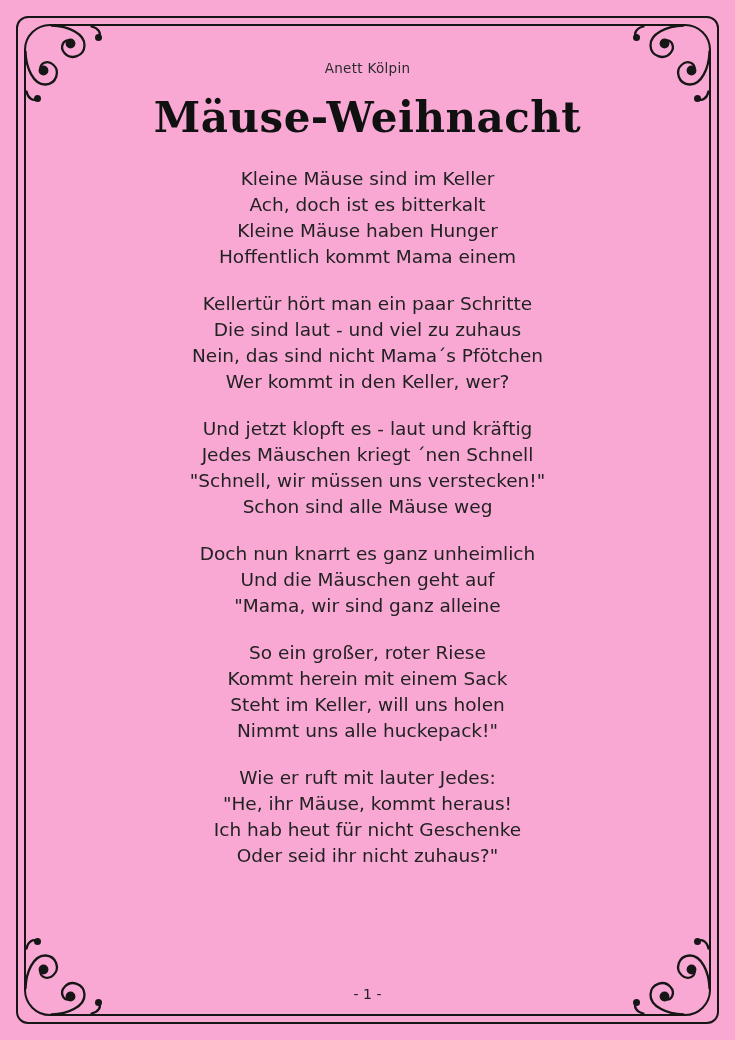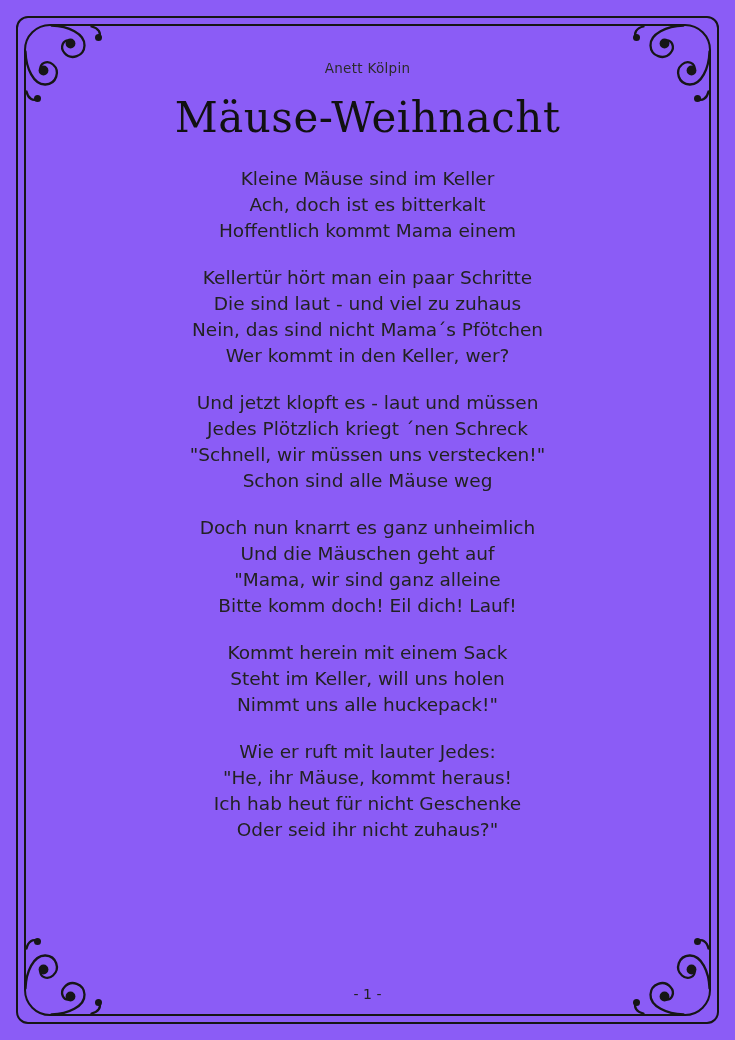--- a/index.html
+++ b/index.html
@@ -3,21 +3,21 @@
 <meta charset="utf-8">
 <style>
   * { margin: 0; padding: 0; box-sizing: border-box; }
   html, body { width: 735px; height: 1040px; background: #ffffff; }
   body { font-family: "DejaVu Sans", sans-serif; color: #1f1f1f; }
 
   .page {
     position: relative;
     width: 735px;
     height: 1040px;
-    background: #8b5cf6;
+    background: #f9a8d4;
     overflow: hidden;
   }
 
   
   .frame-outer {
     position: absolute;
     inset: 16px;
     border: 2.2px solid #161616;
     border-radius: 12px;
     pointer-events: none;
@@ -51,21 +51,21 @@
     padding-top: 60px;
     font-size: 13.5px;
     line-height: 16px;
     letter-spacing: 0.3px;
     color: #2b2b2b;
   }
 
   .title {
     margin-top: 18px;
     font-family: "DejaVu Serif", serif;
-    font-weight: 400;
+    font-weight: 700;
     font-size: 42px;
     line-height: 48px;
     letter-spacing: 0.5px;
     color: #111111;
   }
 
   .poem {
     margin-top: 24px;
     font-size: 18.5px;
     color: #222222;
@@ -106,41 +106,42 @@
     <circle cx="37.5" cy="98.5" r="3.5" fill="#161616" stroke="none"></circle>
   </svg>
 
   <div class="content">
     <div class="author">Anett Kölpin</div>
     <h1 class="title">Mäuse-Weihnacht</h1>
     <div class="poem">
         <div class="stanza">
           <div class="poem-line">Kleine Mäuse sind im Keller</div>
           <div class="poem-line">Ach, doch ist es bitterkalt</div>
+          <div class="poem-line">Kleine Mäuse haben Hunger</div>
           <div class="poem-line">Hoffentlich kommt Mama einem</div>
         </div>
         <div class="stanza">
           <div class="poem-line">Kellertür hört man ein paar Schritte</div>
           <div class="poem-line">Die sind laut - und viel zu zuhaus</div>
           <div class="poem-line">Nein, das sind nicht Mama´s Pfötchen</div>
           <div class="poem-line">Wer kommt in den Keller, wer?</div>
         </div>
         <div class="stanza">
-          <div class="poem-line">Und jetzt klopft es - laut und müssen</div>
-          <div class="poem-line">Jedes Plötzlich kriegt ´nen Schreck</div>
+          <div class="poem-line">Und jetzt klopft es - laut und kräftig</div>
+          <div class="poem-line">Jedes Mäuschen kriegt ´nen Schnell</div>
           <div class="poem-line">"Schnell, wir müssen uns verstecken!"</div>
           <div class="poem-line">Schon sind alle Mäuse weg</div>
         </div>
         <div class="stanza">
           <div class="poem-line">Doch nun knarrt es ganz unheimlich</div>
           <div class="poem-line">Und die Mäuschen geht auf</div>
           <div class="poem-line">"Mama, wir sind ganz alleine</div>
-          <div class="poem-line">Bitte komm doch! Eil dich! Lauf!</div>
         </div>
         <div class="stanza">
+          <div class="poem-line">So ein großer, roter Riese</div>
           <div class="poem-line">Kommt herein mit einem Sack</div>
           <div class="poem-line">Steht im Keller, will uns holen</div>
           <div class="poem-line">Nimmt uns alle huckepack!"</div>
         </div>
         <div class="stanza">
           <div class="poem-line">Wie er ruft mit lauter Jedes:</div>
           <div class="poem-line">"He, ihr Mäuse, kommt heraus!</div>
           <div class="poem-line">Ich hab heut für nicht Geschenke</div>
           <div class="poem-line">Oder seid ihr nicht zuhaus?"</div>
         </div>

